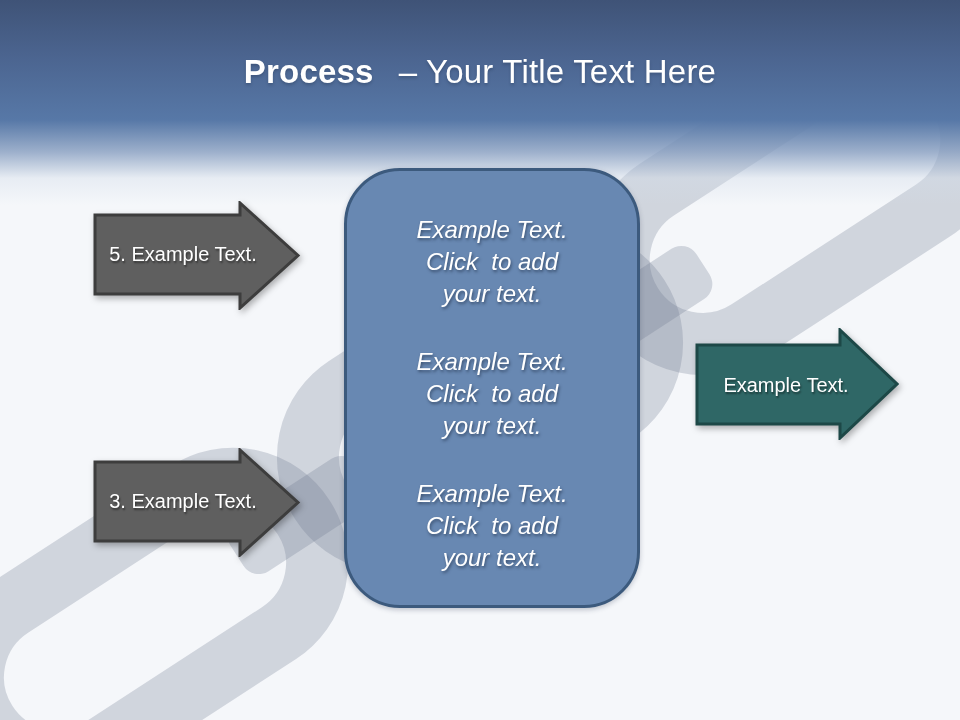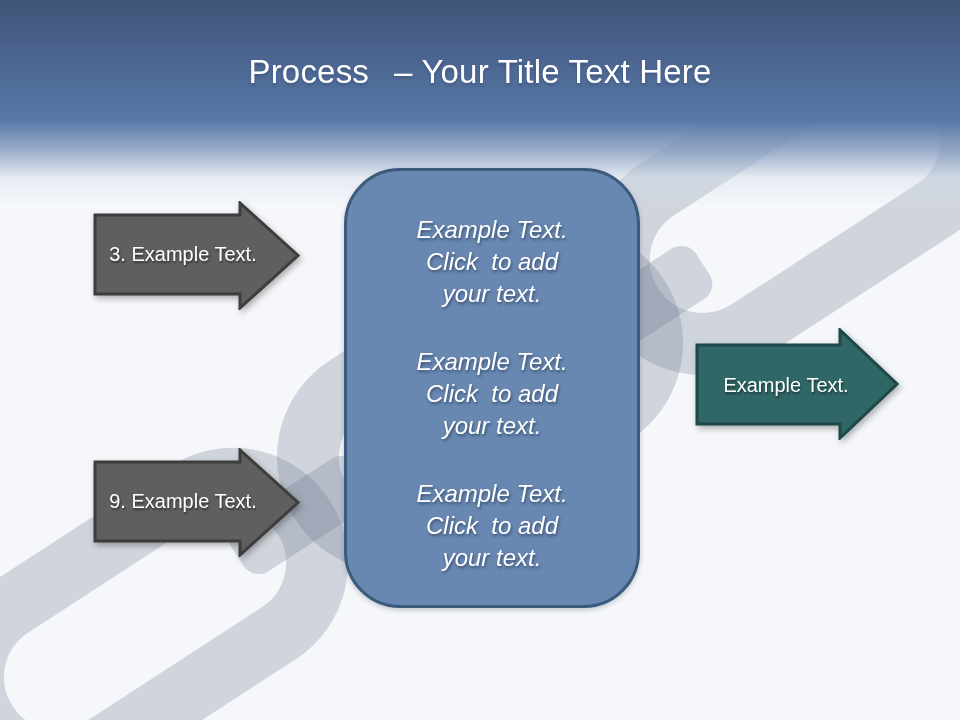--- a/index.html
+++ b/index.html
@@ -44,21 +44,21 @@
       rgba(245, 247, 250, 0) 205px);
   }
   .title {
     position: absolute; top: 52px; left: 0; width: 100%;
     text-align: center;
     font-size: 33px; line-height: 40px;
     color: #ffffff;
     letter-spacing: 0.2px;
     text-shadow: 0 2px 3px rgba(20, 30, 50, 0.25);
   }
-  .title .t-bold { font-weight: 400; }
+  .title .t-bold { font-weight: 700; }
   .title .t-rest { font-weight: 400; margin-left: 25px; }
 
   
   .step-arrow, .result-arrow { position: absolute; z-index: 3; }
   .step-arrow   { left: 93px; width: 208px; height: 109px; }
   .step-arrow.s1 { top: 201px; }
   .step-arrow.s2 { top: 325px; }
   .step-arrow.s3 { top: 448px; }
   .result-arrow { left: 695px; top: 328px; width: 204px; height: 112px; }
 
@@ -120,29 +120,29 @@
   </div>
 
   <div class="header">
     <h1 class="title"><span class="t-bold">Process</span><span class="t-rest">– Your Title Text Here</span></h1>
   </div>
 
   <div class="step-arrow s1">
     <svg class="arrow-svg gray" viewBox="0 0 208 109">
       <polygon points="2,14 147,14 147,2 205,54.5 147,107 147,93 2,93"></polygon>
     </svg>
-    <span class="arrow-label">3. Example Text.</span>
+    <span class="arrow-label">5. Example Text.</span>
   </div>
 
 
   <div class="step-arrow s3">
     <svg class="arrow-svg gray" viewBox="0 0 208 109">
       <polygon points="2,14 147,14 147,2 205,54.5 147,107 147,93 2,93"></polygon>
     </svg>
-    <span class="arrow-label">9. Example Text.</span>
+    <span class="arrow-label">3. Example Text.</span>
   </div>
 
   <div class="center-box">
     <p class="box-para">Example Text.
 Click  to add
 your text.</p>
     <p class="box-para">Example Text.
 Click  to add
 your text.</p>
     <p class="box-para">Example Text.

